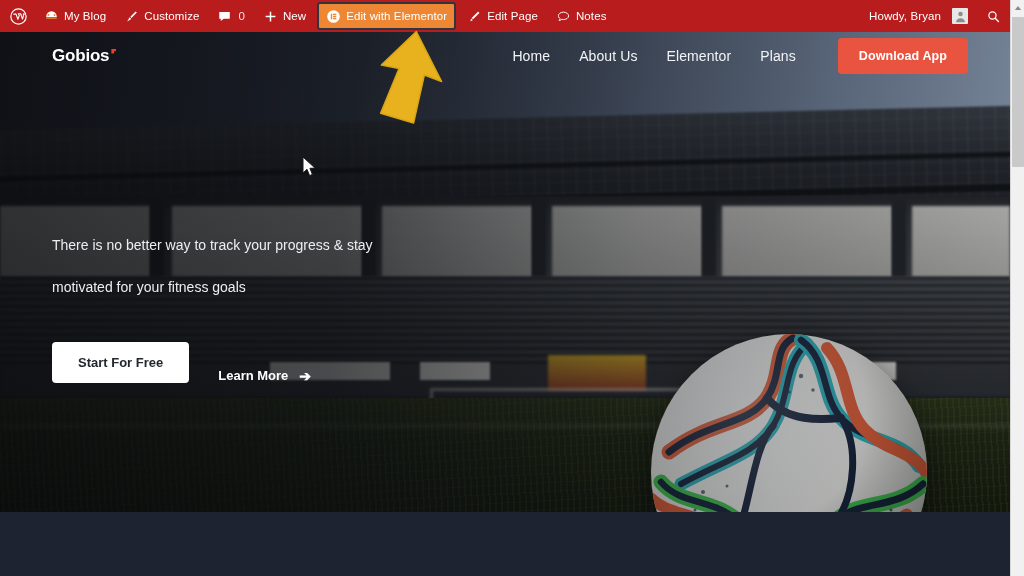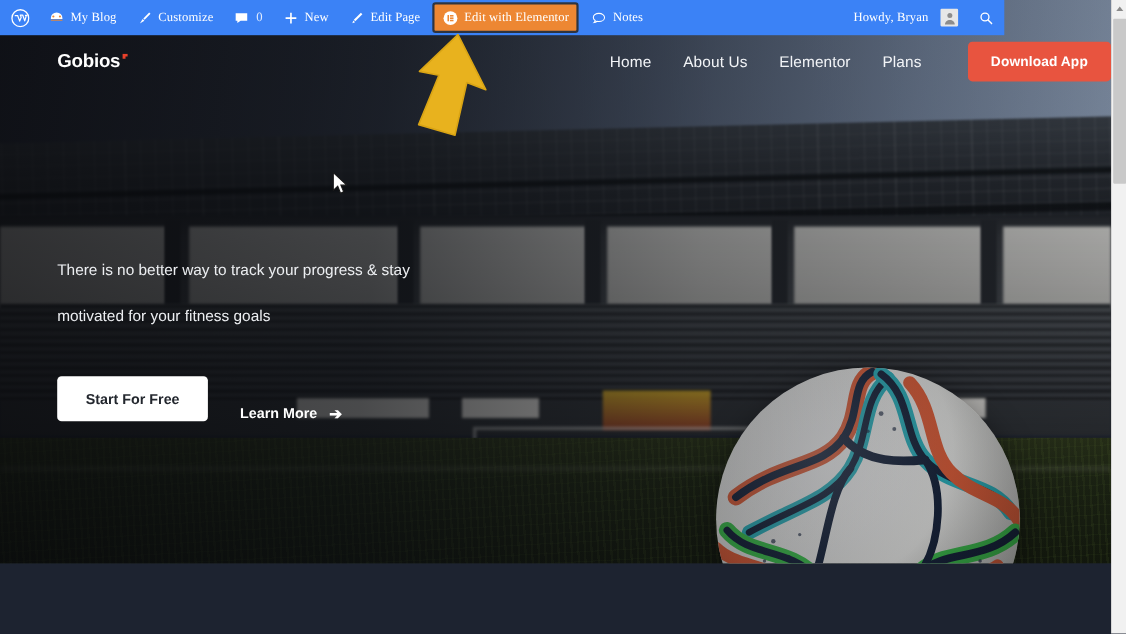--- a/index.html
+++ b/index.html
@@ -7,26 +7,25 @@
   html, body {
     width: 1024px; height: 576px;
     overflow: hidden;
     font-family: "Liberation Sans", sans-serif;
     background: #1d2330;
   }
   #root { position: relative; width: 1024px; height: 576px; overflow: hidden; }
 
   
   .adminbar {
-    position: absolute; top: 0; left: 0; width: 913px; height: 32px;
-    background: #3b82f6;
+    position: absolute; top: 0; left: 0; width: 1010px; height: 32px;
+    background: #b91c1c;
     display: flex; align-items: center;
     font-size: 11.5px; color: #fff; z-index: 60;
     white-space: nowrap;
-    font-family: Liberation Serif, serif;
   }
   .ab-item {
     display: flex; align-items: center; gap: 5px;
     height: 32px; padding: 0 9px; cursor: pointer;
     color: #ffffff;
   }
   .ab-item .ab-label { letter-spacing: .1px; }
   .ab-logo { padding: 0 8px 0 10px; }
   .ab-spacer { flex: 1; }
   .ab-right { display: flex; align-items: center; height: 32px; justify-content: space-between; }
@@ -176,21 +175,21 @@
     position:relative; top:-7px; left:2px;
     clip-path: polygon(0 0, 100% 0, 100% 55%, 55% 55%, 55% 100%, 0 100%);
   }
   .nav { margin-left: auto; display: flex; align-items: center; gap: 29px; }
   .nav a {
     color: #f2f4f7; font-size: 14px; font-weight: 500; text-decoration: none;
     letter-spacing: .1px;
   }
   .cta-download {
     background: #e8543f; color: #fff; font-size: 12.5px; font-weight: 700;
-    padding: 11px 21px; border-radius: 4px; margin-left: 13px; 
+    padding: 11px 21px; border-radius: 4px; margin-left: 13px; margin-right: 42px;
     border: none; cursor: pointer; letter-spacing: .1px;
     font-family: "Liberation Sans", sans-serif;
   }
 
   
   .hero-content { position: absolute; left: 52px; top: 200px; z-index: 25; }
   .headline {
     color: #fff; font-size: 55px; line-height: 61px; font-weight: 700;
     letter-spacing: -1.6px;
   }
@@ -378,41 +377,41 @@
 
     <div class="ab-item">
       <span class="ab-icon">
         <svg width="15" height="15" viewBox="0 0 20 20">
             <path d="M9 3.5h2v5.5h5.5v2H11v5.5H9V11H3.5V9H9z" fill="#fff"></path>
           </svg>
       </span>
       <span class="ab-label">New</span>
     </div>
 
-    <div class="ab-item">
-      <span class="ab-icon">
-        <svg width="15" height="15" viewBox="0 0 20 20">
-            <path d="M14.8 3.4 16.6 5.2 8 13.8l-1.8-1.8z" fill="#fff"></path>
-            <path d="M5.6 12.8 4.4 16.2l3.4-1.2z" fill="#fff"></path>
-          </svg>
-      </span>
-      <span class="ab-label">Edit Page</span>
-    </div>
-
     <div class="ab-item ab-highlight">
       <span class="ab-icon">
         <svg width="15" height="15" viewBox="0 0 20 20">
             <circle cx="10" cy="10" r="8.4" fill="#fff"></circle>
             <rect x="6.4" y="6.2" width="1.9" height="7.6" fill="#ed8733"></rect>
             <rect x="9.4" y="6.2" width="4.3" height="1.9" fill="#ed8733"></rect>
             <rect x="9.4" y="9.1" width="4.3" height="1.9" fill="#ed8733"></rect>
             <rect x="9.4" y="11.9" width="4.3" height="1.9" fill="#ed8733"></rect>
           </svg>
       </span>
       <span class="ab-label">Edit with Elementor</span>
+    </div>
+
+    <div class="ab-item">
+      <span class="ab-icon">
+        <svg width="15" height="15" viewBox="0 0 20 20">
+            <path d="M14.8 3.4 16.6 5.2 8 13.8l-1.8-1.8z" fill="#fff"></path>
+            <path d="M5.6 12.8 4.4 16.2l3.4-1.2z" fill="#fff"></path>
+          </svg>
+      </span>
+      <span class="ab-label">Edit Page</span>
     </div>
 
     <div class="ab-item">
       <span class="ab-icon">
         <svg width="15" height="15" viewBox="0 0 20 20">
             <path d="M10 4.2c-3.8 0-6.8 2.2-6.8 4.9 0 1.5.9 2.8 2.3 3.7-.2.9-.7 1.8-1.4 2.5 1.4-.2 2.7-.8 3.6-1.5.7.2 1.5.3 2.3.3 3.8 0 6.8-2.2 6.8-4.9S13.8 4.2 10 4.2z" fill="none" stroke="#fff" stroke-width="1.3"></path>
           </svg>
       </span>
       <span class="ab-label">Notes</span>
     </div>

